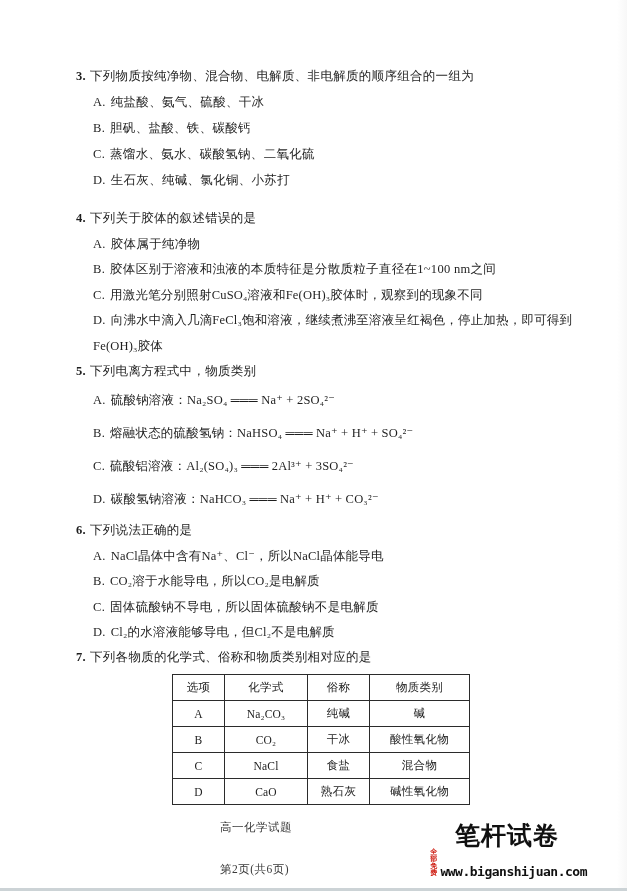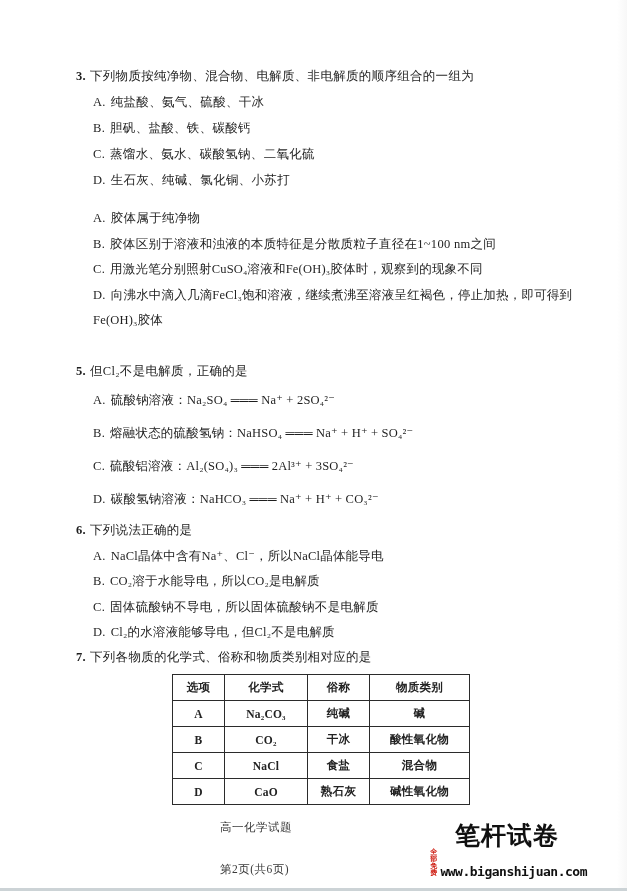--- a/index.html
+++ b/index.html
@@ -34,21 +34,21 @@
   table.q7-table {
     position:absolute; left:96px; top:27px; 
     border-collapse:collapse;
     font-size:11.5px;
     text-align:center;
     color:#222;
   }
   table.q7-table td, table.q7-table th {
     border:1.3px solid #2b2b2b;
     height:26px;
-    font-weight:bold;
+    font-weight:normal;
     padding:0 4px;
     vertical-align:middle;
   }
   .col-opt { width:52px; } .col-formula { width:83px; } .col-common { width:62px; } .col-class { width:100px; }
 
   .footer {
     position:absolute; top:820px; left:220px;
     display:flex; gap:27px;
     font-size:11.5px; color:#3a3a3a; letter-spacing:0.5px;flex-direction:column;
   }
@@ -82,29 +82,30 @@
 
 <section class="question q3">
   <div class="q-line"><span class="qnum">3.</span><span>下列物质按纯净物、混合物、电解质、非电解质的顺序组合的一组为</span></div>
   <div class="q-line opt"><span class="opt-label">A.</span><span>纯盐酸、氨气、硫酸、干冰</span></div>
   <div class="q-line opt"><span class="opt-label">B.</span><span>胆矾、盐酸、铁、碳酸钙</span></div>
   <div class="q-line opt"><span class="opt-label">C.</span><span>蒸馏水、氨水、碳酸氢钠、二氧化硫</span></div>
   <div class="q-line opt"><span class="opt-label">D.</span><span>生石灰、纯碱、氯化铜、小苏打</span></div>
 </section>
 
 <section class="question q4">
+  <div class="q-line"><span class="qnum">4.</span><span>下列关于胶体的叙述错误的是</span></div>
   <div class="q-line opt"><span class="opt-label">A.</span><span>胶体属于纯净物</span></div>
   <div class="q-line opt"><span class="opt-label">B.</span><span>胶体区别于溶液和浊液的本质特征是分散质粒子直径在1~100 nm之间</span></div>
   <div class="q-line opt"><span class="opt-label">C.</span><span class="chem">用激光笔分别照射CuSO₄溶液和Fe(OH)₃胶体时，观察到的现象不同</span></div>
   <div class="q-line opt"><span class="opt-label">D.</span><span class="chem">向沸水中滴入几滴FeCl₃饱和溶液，继续煮沸至溶液呈红褐色，停止加热，即可得到</span></div>
   <div class="q-line opt-cont"><span class="chem">Fe(OH)₃胶体</span></div>
 </section>
 
 <section class="question q5">
-  <div class="q-line stem-line"><span class="qnum">5.</span><span>但Cl₂不是电解质，正确的是</span></div>
+  <div class="q-line stem-line"><span class="qnum">5.</span><span>下列电离方程式中，物质类别</span></div>
   <div class="q-line opt"><span class="opt-label">A.</span><span class="chem">硫酸钠溶液：Na₂SO₄ ═══ Na⁺ + 2SO₄²⁻</span></div>
   <div class="q-line opt"><span class="opt-label">B.</span><span class="chem">熔融状态的硫酸氢钠：NaHSO₄ ═══ Na⁺ + H⁺ + SO₄²⁻</span></div>
   <div class="q-line opt"><span class="opt-label">C.</span><span class="chem">硫酸铝溶液：Al₂(SO₄)₃ ═══ 2Al³⁺ + 3SO₄²⁻</span></div>
   <div class="q-line opt"><span class="opt-label">D.</span><span class="chem">碳酸氢钠溶液：NaHCO₃ ═══ Na⁺ + H⁺ + CO₃²⁻</span></div>
 </section>
 
 <section class="question q6">
   <div class="q-line"><span class="qnum">6.</span><span>下列说法正确的是</span></div>
   <div class="q-line opt"><span class="opt-label">A.</span><span class="chem">NaCl晶体中含有Na⁺、Cl⁻，所以NaCl晶体能导电</span></div>
   <div class="q-line opt"><span class="opt-label">B.</span><span class="chem">CO₂溶于水能导电，所以CO₂是电解质</span></div>

